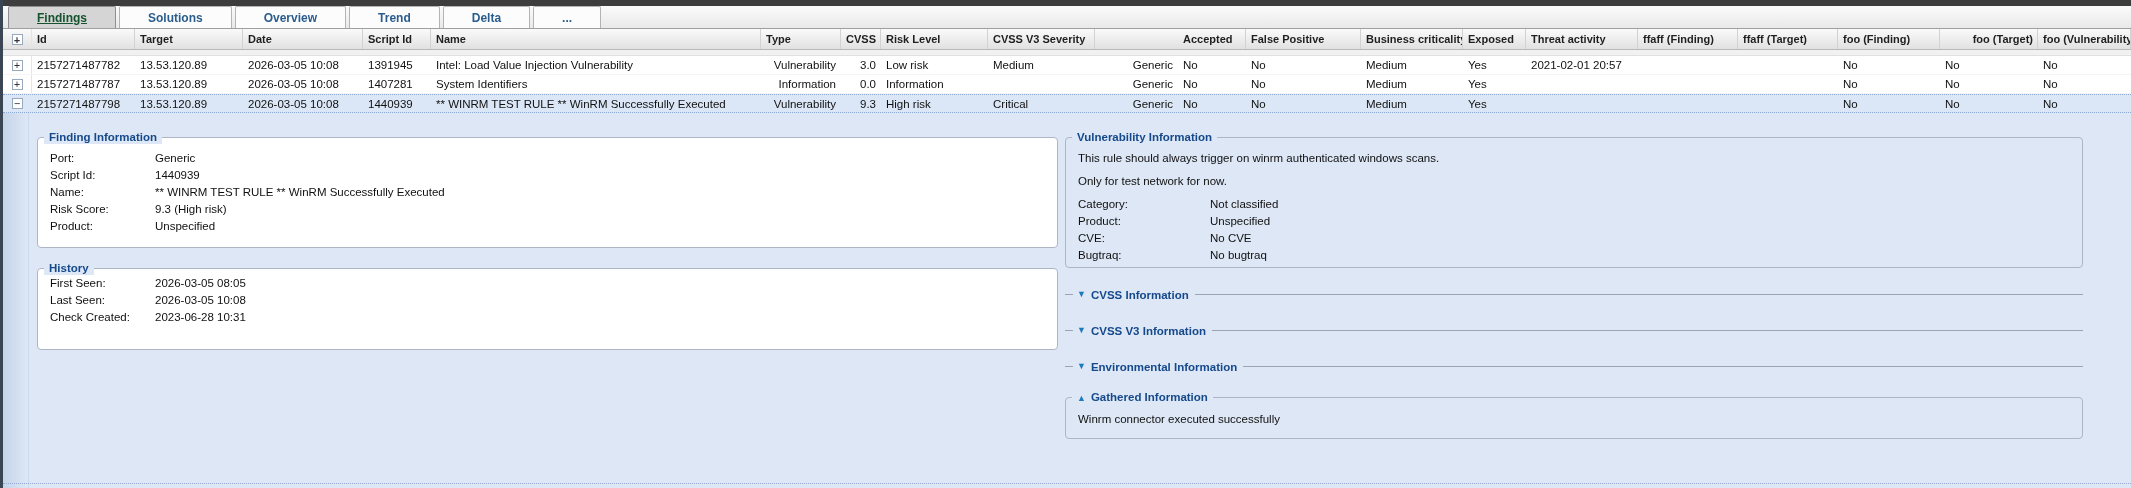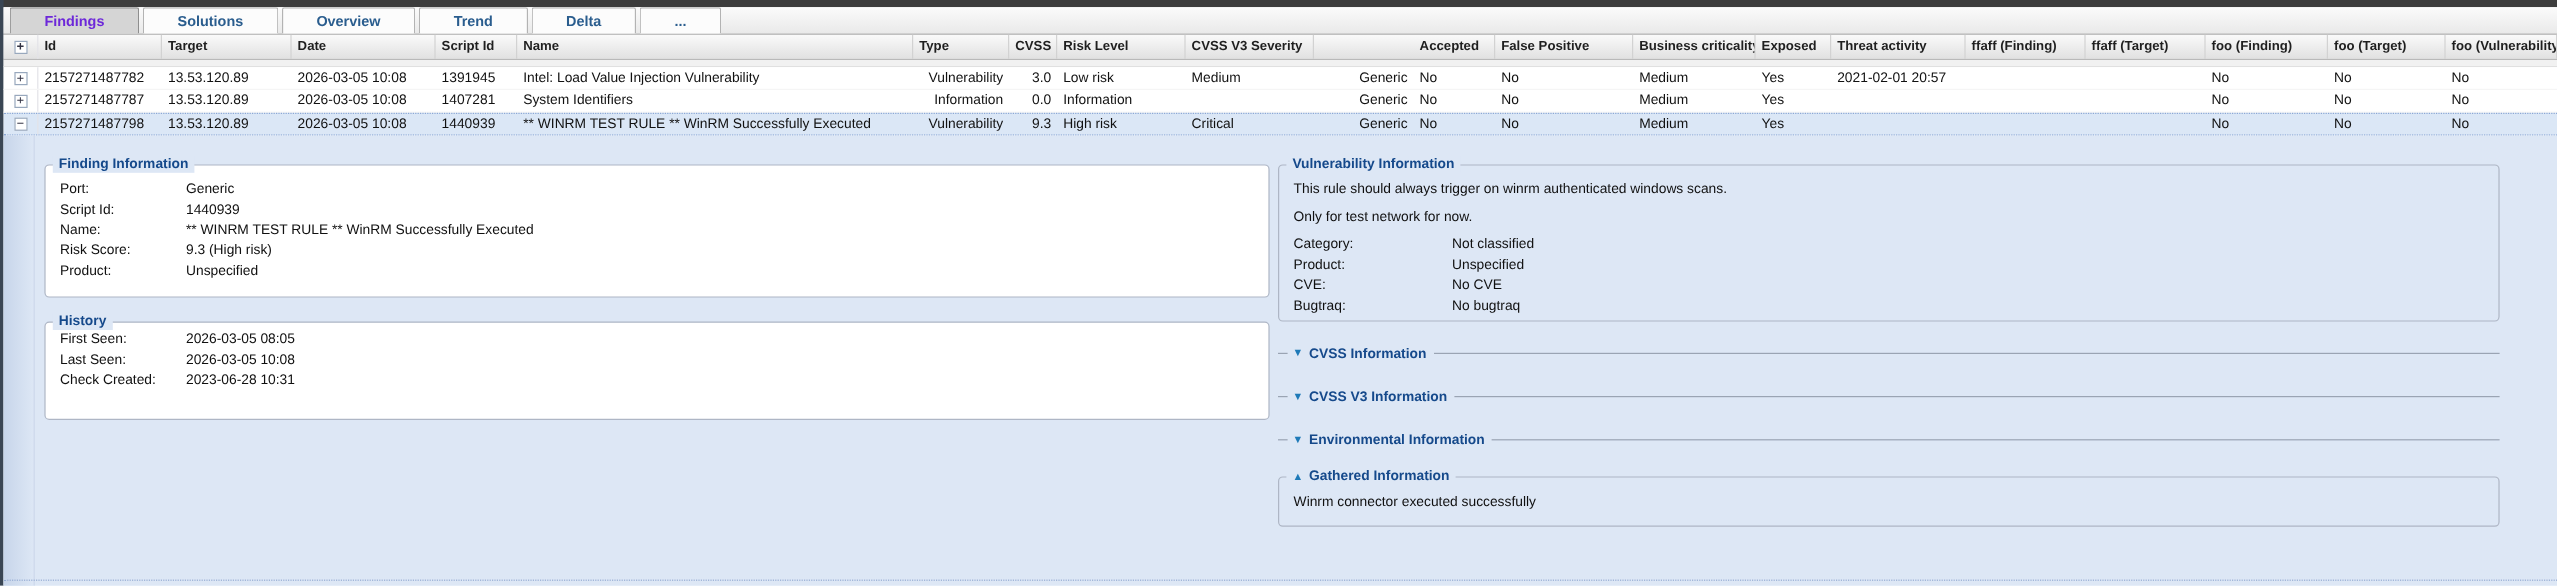--- a/index.html
+++ b/index.html
@@ -25,21 +25,21 @@
     border-bottom:1px solid #9f9f9f;
     display:flex;align-items:flex-end;padding-left:5px;
   }
   .tab{
     height:22px;box-sizing:border-box;margin-right:3px;
     border:1px solid #b3b3b3;border-bottom:none;border-radius:2px 2px 0 0;
     display:flex;align-items:center;justify-content:center;
     padding:0 28px;font-size:12px;font-weight:bold;color:var(--tab-text);
     background:#fcfcfc;white-space:nowrap;cursor:default;
   }
-  .tab.active{background:#d5d5d5;border-color:#8e8e8e;color:#6d28d9;}
+  .tab.active{background:#d5d5d5;border-color:#8e8e8e;color:#14532d;text-decoration:underline;}
 
   
   .grid-header{
     position:absolute;left:3px;top:29px;width:2128px;height:21px;display:flex;
     background:linear-gradient(#fafafa,#e1e1e1);
     border-bottom:1px solid #b9b9b9;box-sizing:border-box;
   }
   .hcell{
     box-sizing:border-box;height:100%;border-right:1px solid #d2d2d2;
     padding:4px 4px 0 5px;font-size:11px;font-weight:bold;color:#1f1f1f;
@@ -132,21 +132,21 @@
     <div class="hcell" style="width: 107px;"><span>CVSS V3 Severity</span></div>
     <div class="hcell sorted" style="width: 83px;"><span>Port</span><span class="sort-arrow">▲</span></div>
     <div class="hcell" style="width: 68px;"><span>Accepted</span></div>
     <div class="hcell" style="width: 115px;"><span>False Positive</span></div>
     <div class="hcell" style="width: 102px;"><span>Business criticality</span></div>
     <div class="hcell" style="width: 63px;"><span>Exposed</span></div>
     <div class="hcell" style="width: 112px;"><span>Threat activity</span></div>
     <div class="hcell" style="width: 100px;"><span>ffaff (Finding)</span></div>
     <div class="hcell" style="width: 100px;"><span>ffaff (Target)</span></div>
     <div class="hcell" style="width: 102px;"><span>foo (Finding)</span></div>
-    <div class="hcell" style="width: 98px;"><span>foo (Target)</span></div>
+    <div class="hcell" style="width: 98px; text-align: right;"><span>foo (Target)</span></div>
     <div class="hcell" style="width: 93px;"><span>foo (Vulnerability)</span></div>
   </div>
 <div class="substrip"></div>
 <div class="rows" id="rows">
     <div class="grid-row">
       <div class="cell expander-cell" style="width: 29px;">
         <span class="expbox">+</span>
       </div>
       <div class="cell" style="width: 103px;">2157271487782</div>
       <div class="cell" style="width: 108px;">13.53.120.89</div>

